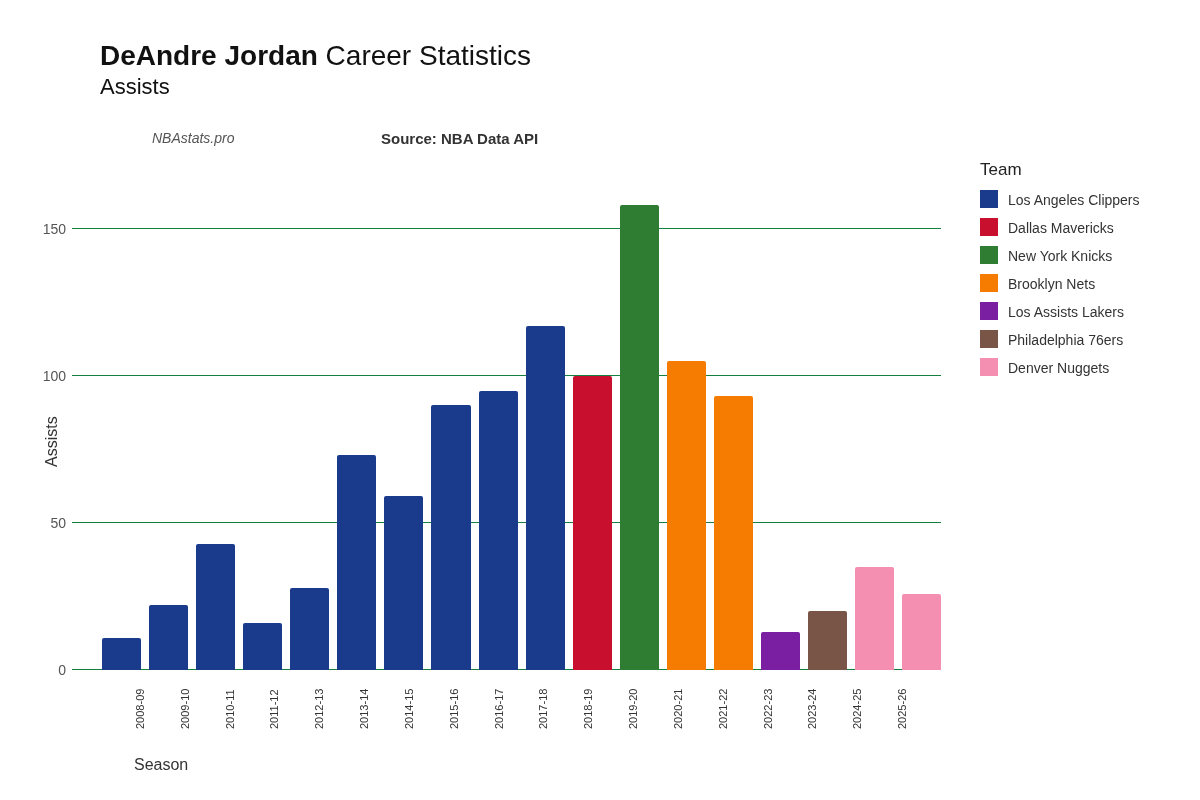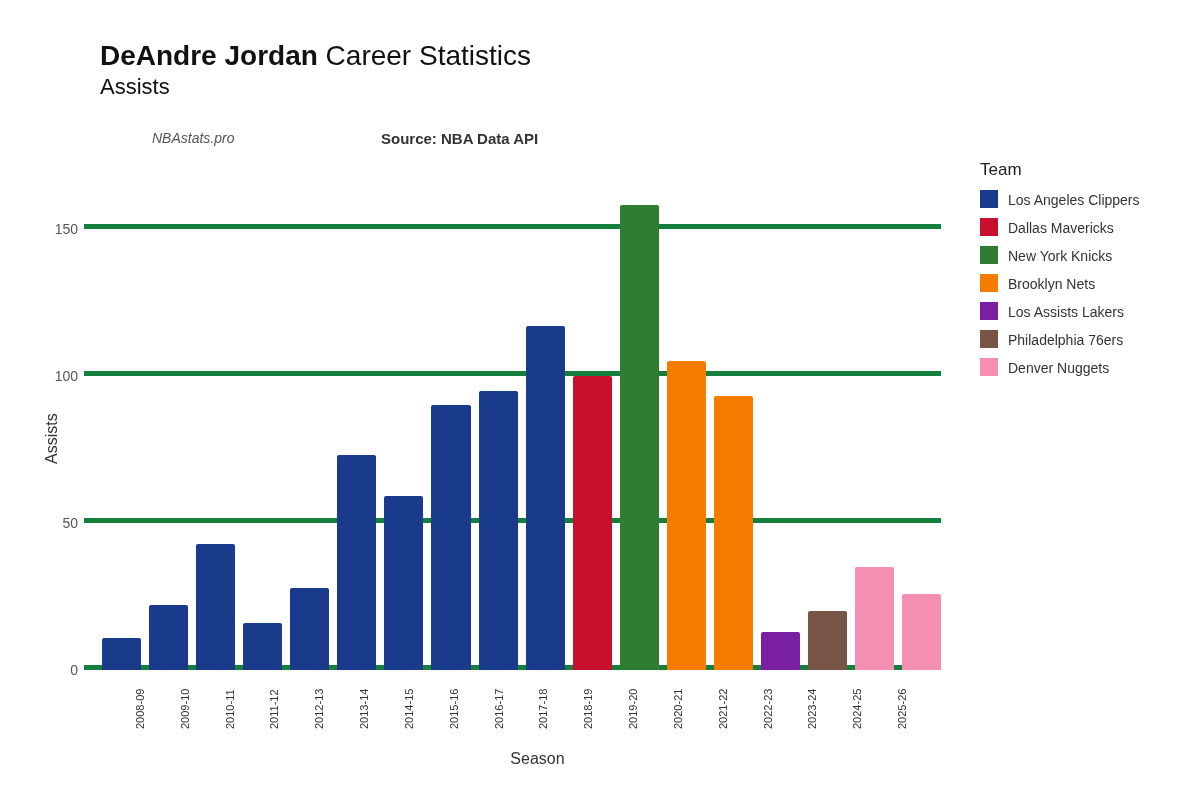--- a/index.html
+++ b/index.html
@@ -82,23 +82,23 @@
       width: 100%;
       height: 500px;
       margin-top: 60px;
     }
     .grid-lines {
       position: absolute;
       top: 0; left: 0; right: 0; bottom: 0;
     }
     .grid-line {
       position: absolute;
-      left: 12px;
+      left: 0;
       right: 0;
-      border-top: 5px solid #15803d;
+      border-top: 1px solid #15803d;
     }
     .y-tick-label {
       position: absolute;
       right: calc(100% + 6px);
       font-size: 14px;
       color: #555;
       transform: translateY(-50%);
     }
     .bars-area {
       position: absolute;
@@ -129,24 +129,23 @@
       font-size: 11px;
       color: #333;
       writing-mode: vertical-rl;
       transform: rotate(180deg);
       height: 70px;
       display: flex;
       align-items: flex-start;
       justify-content: center;
     }
     .x-axis-title {
-      text-align: center;
       font-size: 16px;
       color: #333;
-      margin-top: 6px;
+      margin-top: 12px;
       margin-left: 62px;
     }
     .legend {
       width: 220px;
       padding-left: 20px;
       padding-top: 50px;
     }
     .legend-title {
       font-size: 17px;
       color: #222;

